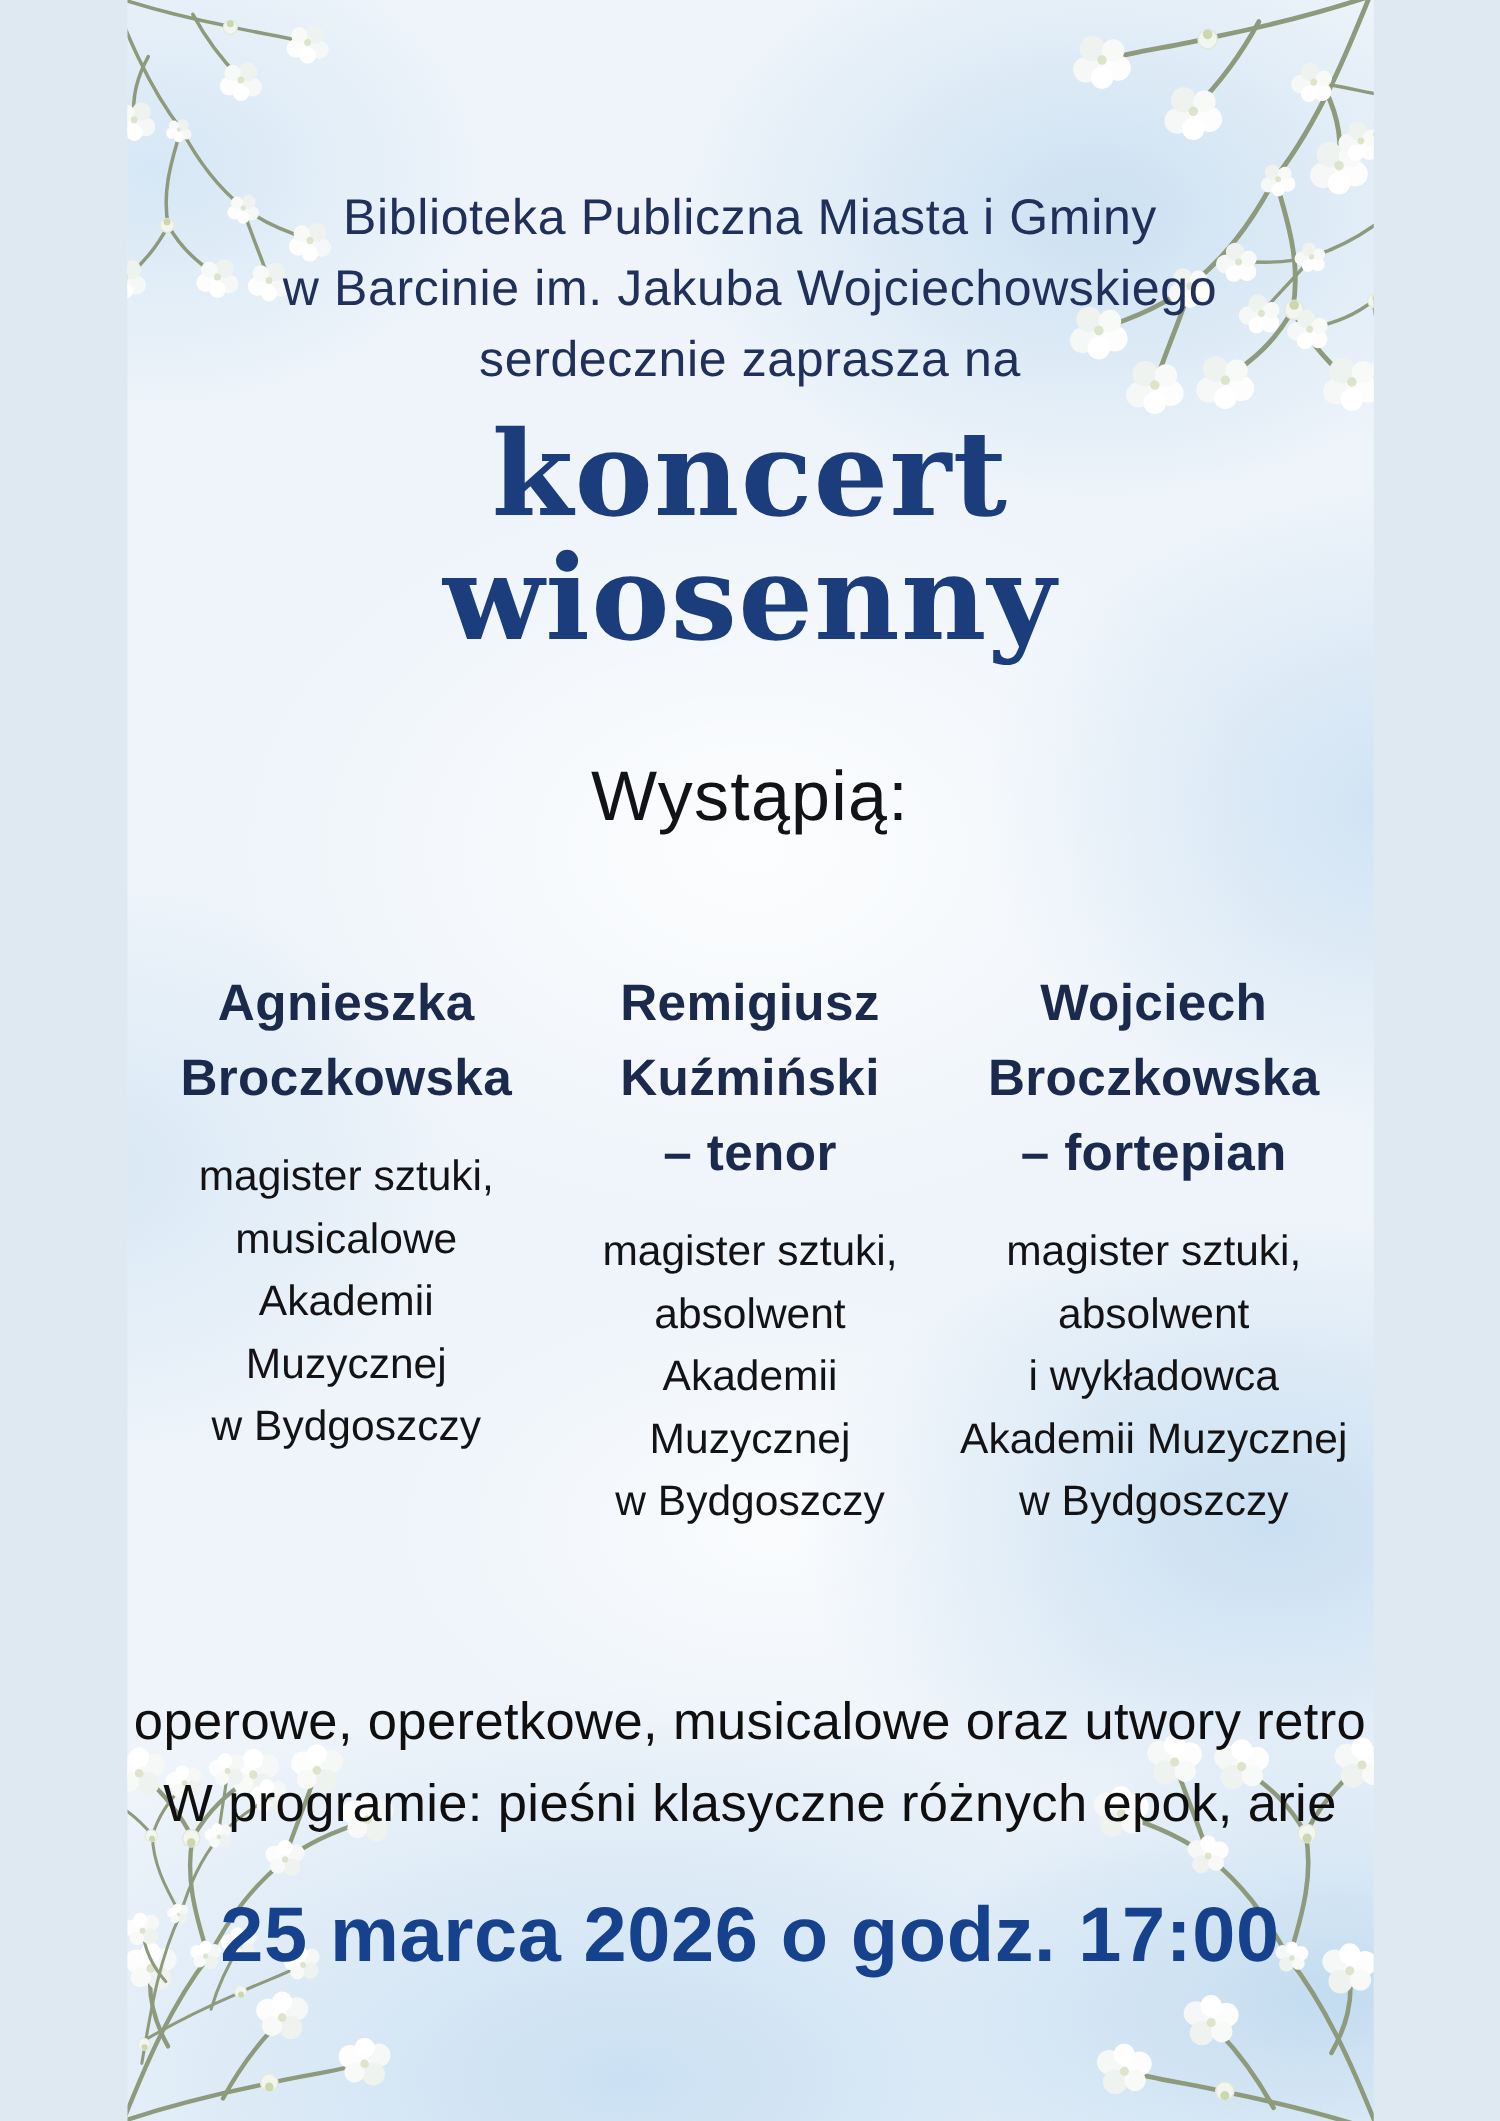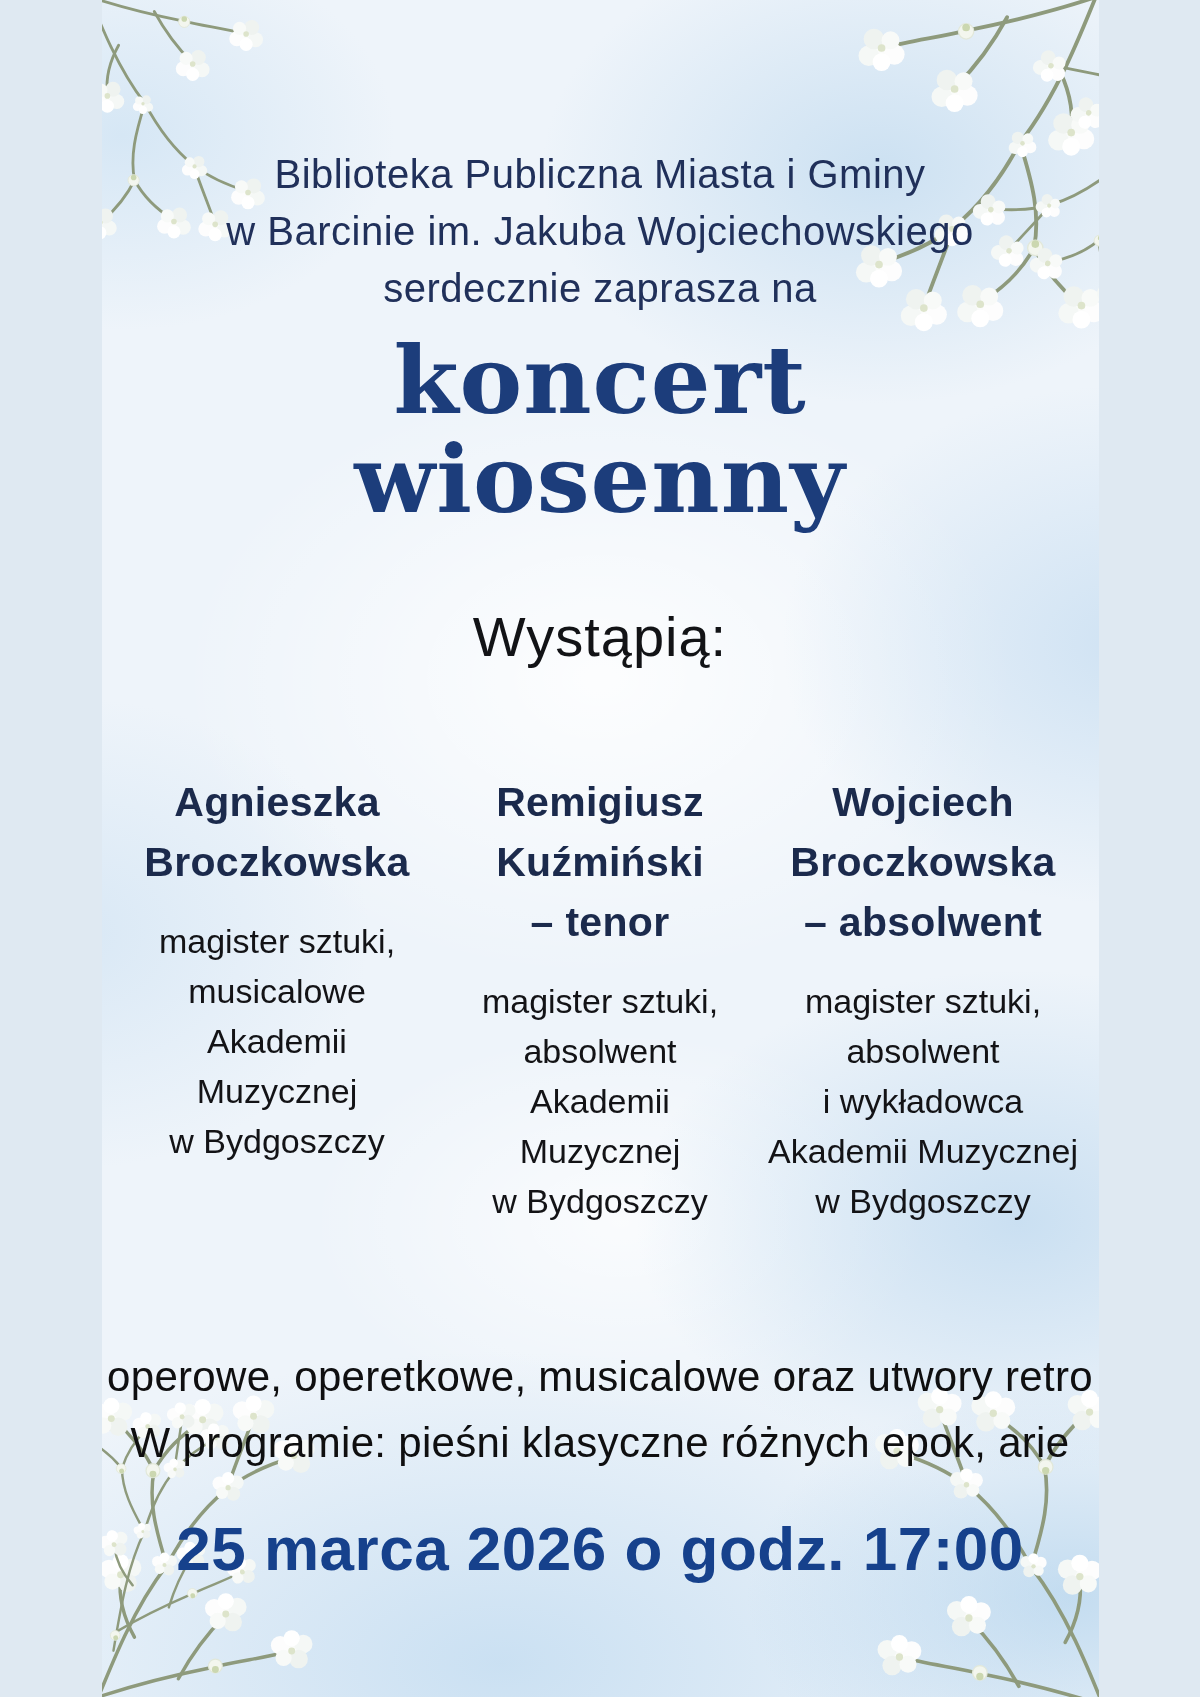--- a/index.html
+++ b/index.html
@@ -166,21 +166,21 @@
           <div>Akademii</div>
           <div>Muzycznej</div>
           <div>w Bydgoszczy</div>
         </div>
       </div>
 
       <div class="performer">
         <div class="name">
           <div>Wojciech</div>
           <div>Broczkowska</div>
-          <div>– absolwent</div>
+          <div>– fortepian</div>
         </div>
         <div class="bio">
           <div>magister sztuki,</div>
           <div>absolwent</div>
           <div>i wykładowca</div>
           <div>Akademii Muzycznej</div>
           <div>w Bydgoszczy</div>
         </div>
       </div>
 

